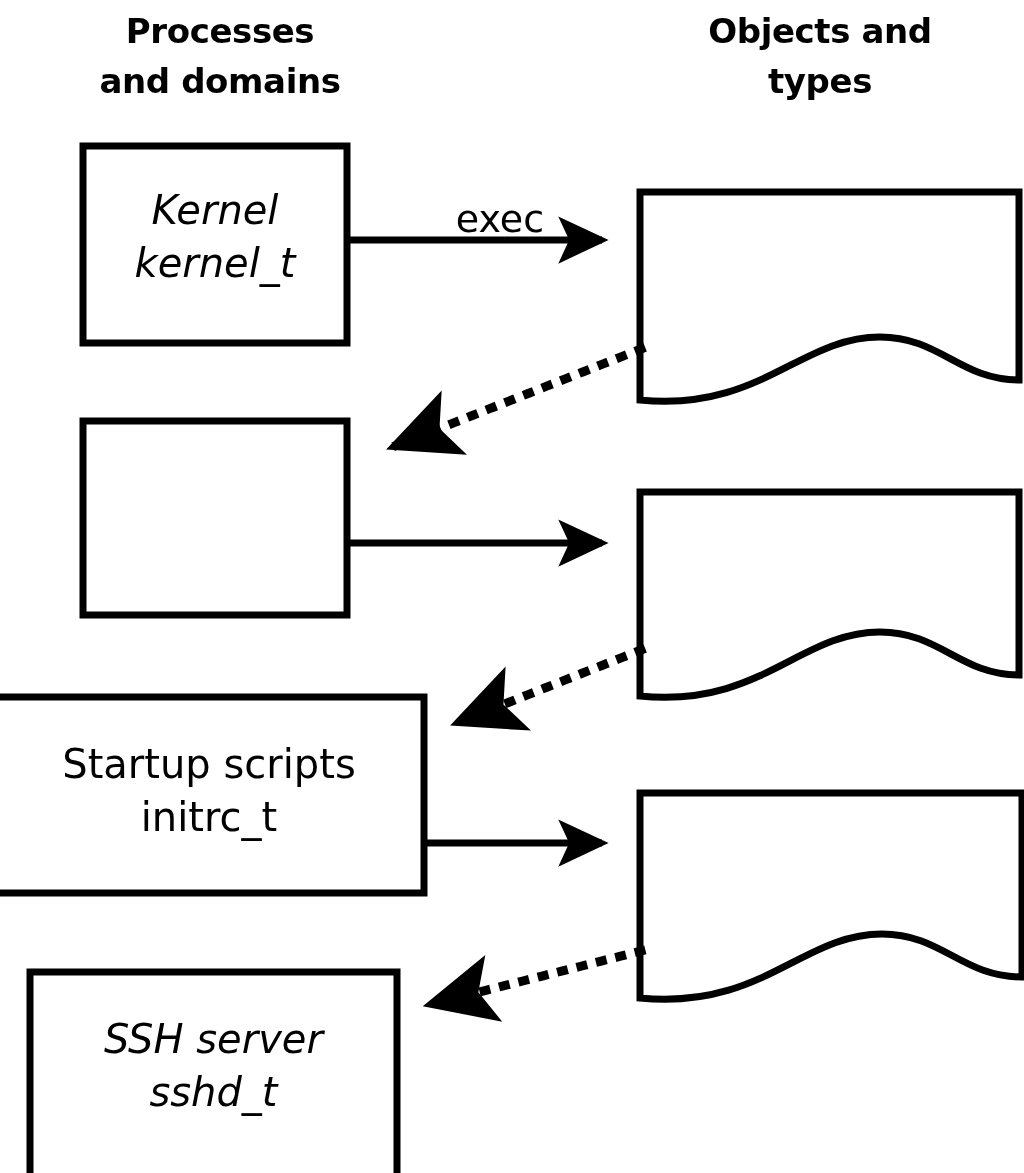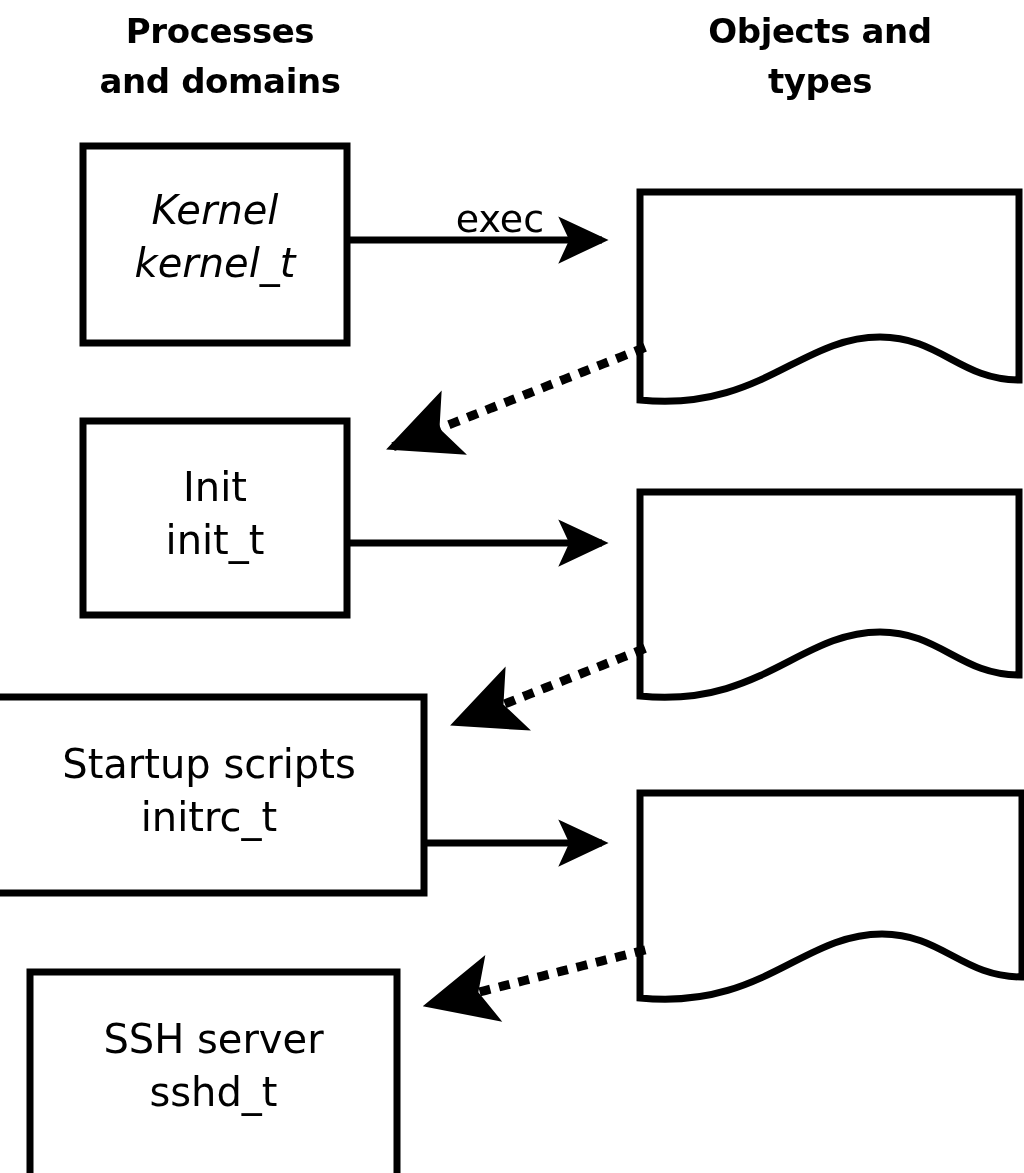--- a/index.html
+++ b/index.html
@@ -105,27 +105,25 @@
     <line x1="641" y1="349" x2="395" y2="446" stroke="#000000" stroke-width="9" stroke-dasharray="2 18" stroke-linecap="square" marker-end="url(#dotArrow)"></line>
 
     <line x1="641" y1="650" x2="459" y2="722" stroke="#000000" stroke-width="9" stroke-dasharray="2 18" stroke-linecap="square" marker-end="url(#dotArrow)"></line>
 
     <line x1="641" y1="951" x2="432" y2="1004" stroke="#000000" stroke-width="9" stroke-dasharray="2 18" stroke-linecap="square" marker-end="url(#dotArrow)"></line>
   </svg>
 
   <div class="node-label" style="left:83px; top:184px; width:264px;font-style:italic;">Kernel
 kernel_t</div>
 
-  <div class="node-label" style="left:83px; top:461px; width:264px;">Init
-init_t</div>
 
   <div class="node-label" style="left:-6px; top:738px; width:430px;">Startup scripts
 initrc_t</div>
 
-  <div class="node-label" style="left:30px; top:1013px; width:367px;">SSH server
+  <div class="node-label" style="left:30px; top:1013px; width:367px;font-style:italic;">SSH server
 sshd_t</div>
 
 
 
 
   <div class="edge-label" style="left:380px; top:185px; width:240px;margin-top:14px;">exec</div>
 
 </div>
 
 </body></html>

